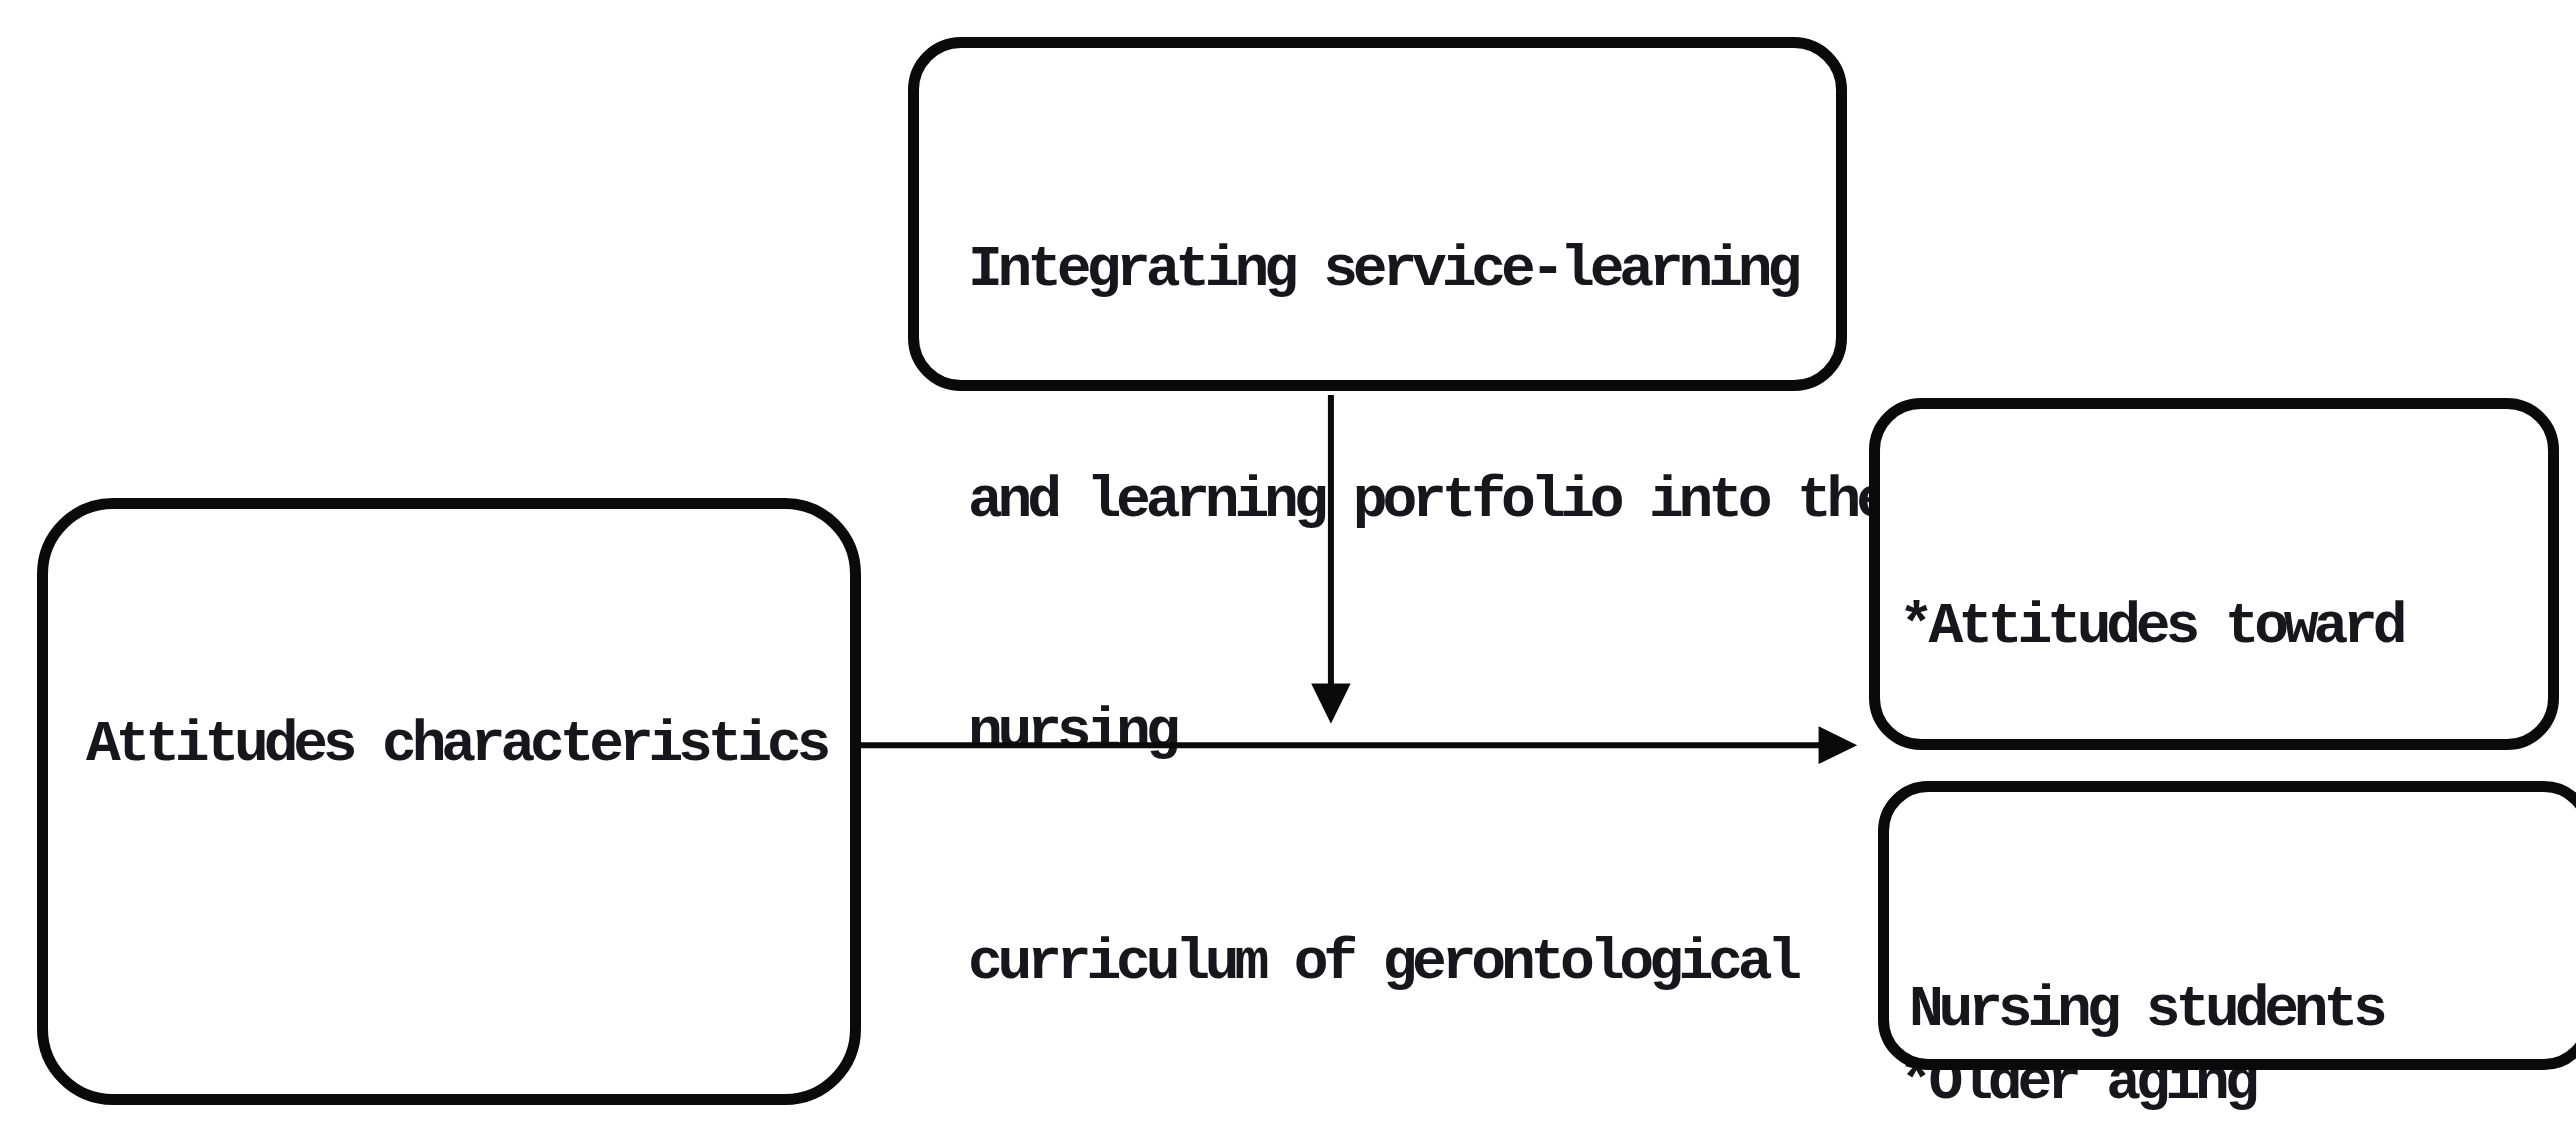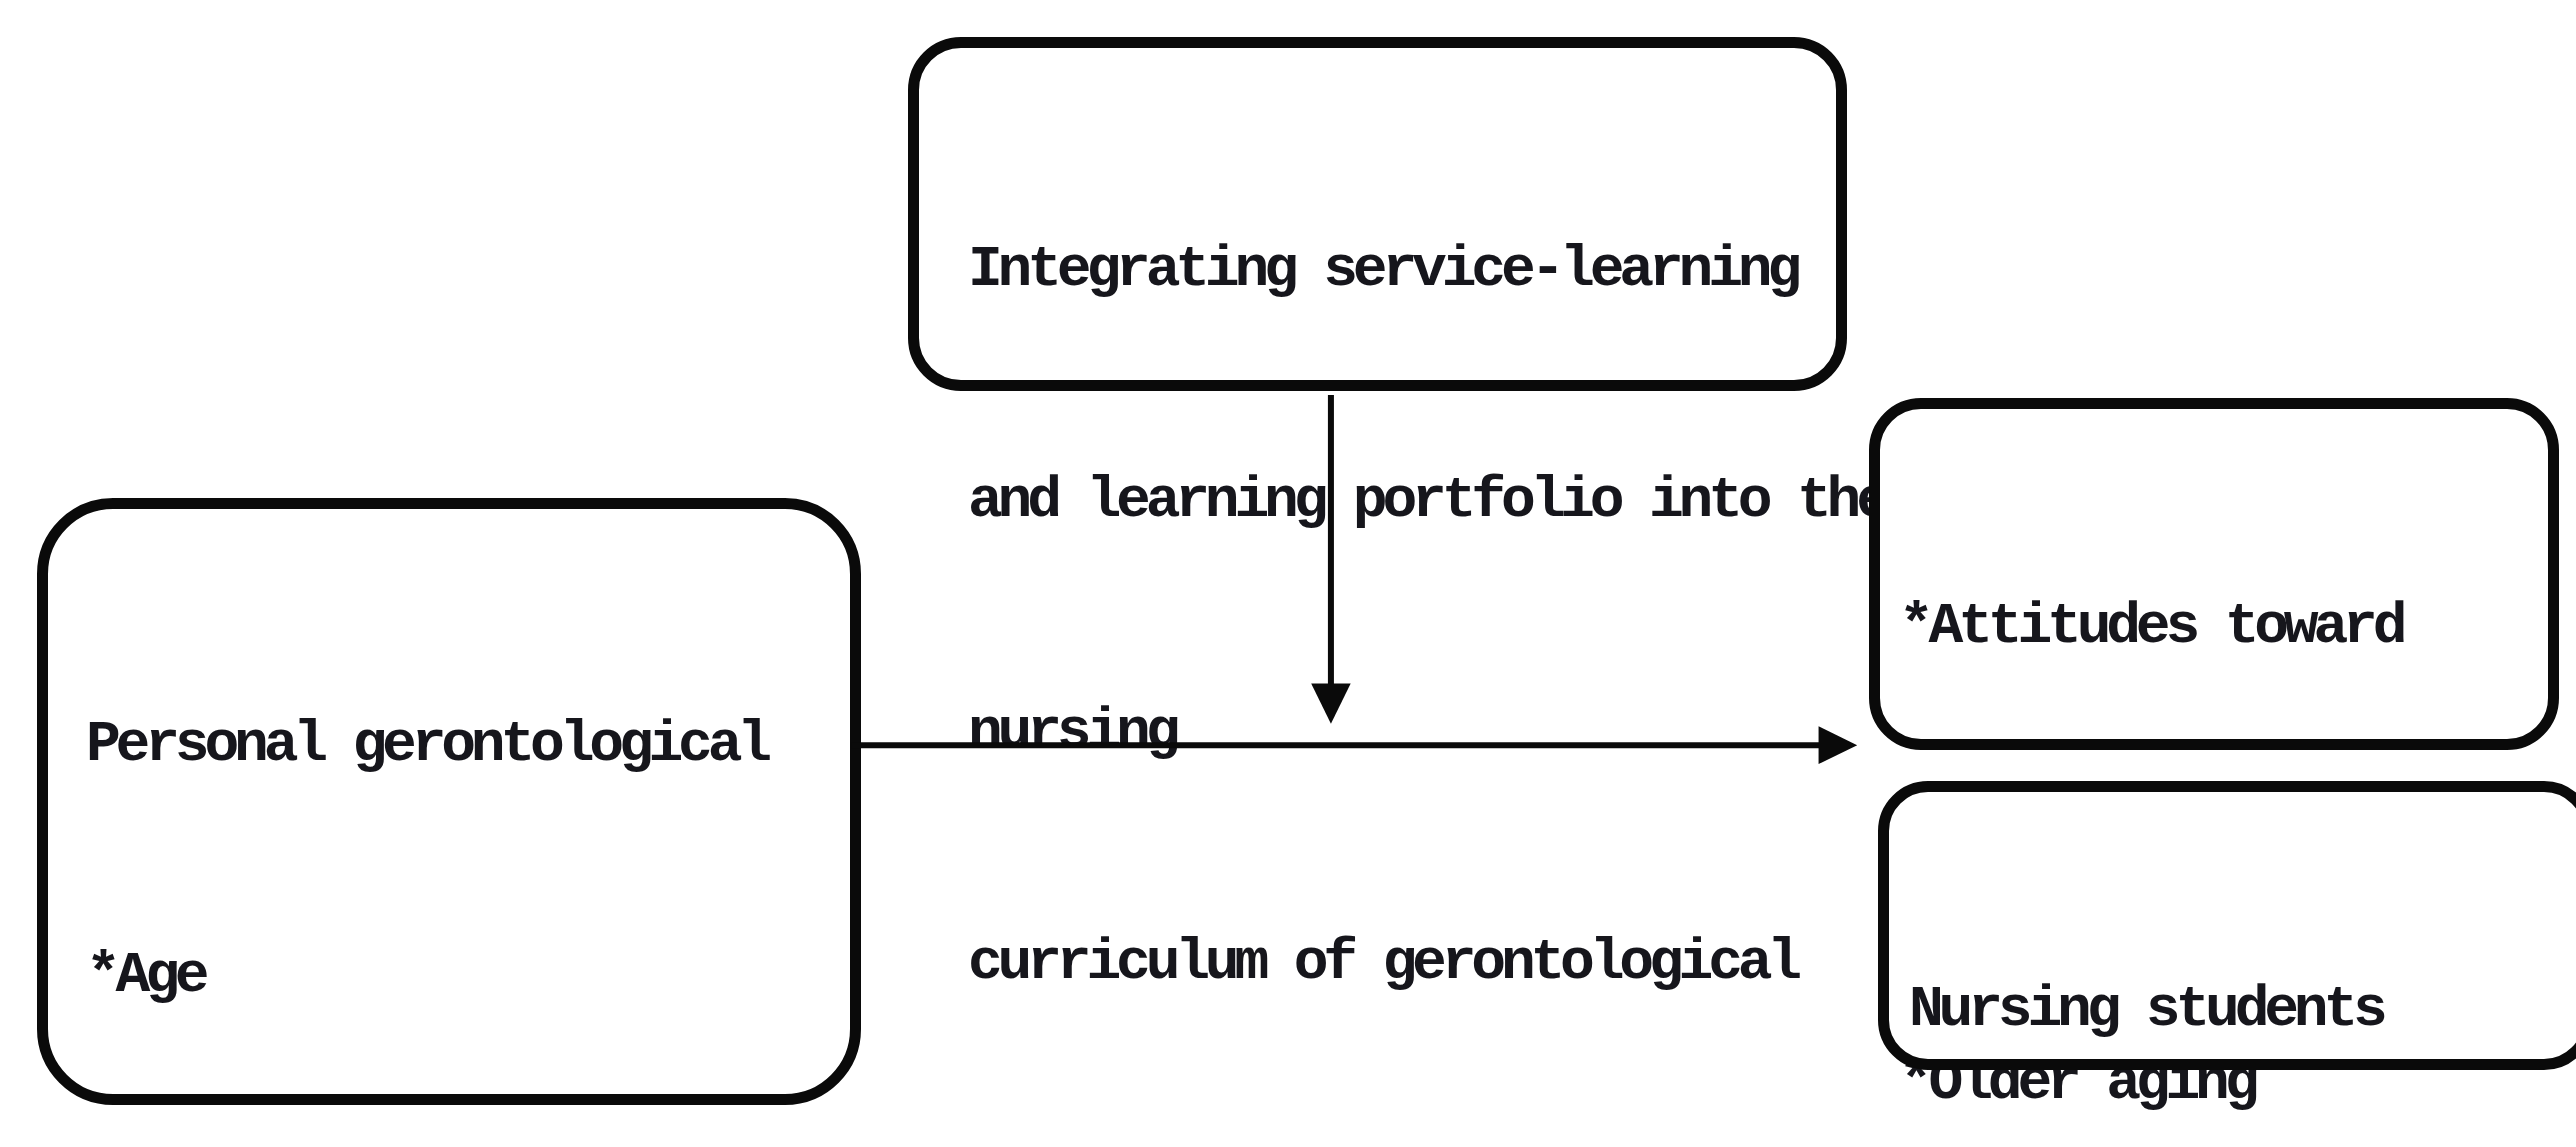--- a/index.html
+++ b/index.html
@@ -67,22 +67,21 @@
 <div class="canvas">
 
   <div class="box box-intervention">
     <span class="line">Integrating service-learning</span>
     <span class="line">and learning portfolio into the</span>
     <span class="line">nursing</span>
     <span class="line">curriculum of gerontological</span>
   </div>
 
   <div class="box box-personal">
-    <span class="line">Personal gerontological</span>
-    <span class="line">*Age</span>
+    <span class="line">Attitudes characteristics</span>
     
     
     
     
     
   </div>
 
   <div class="box box-outcomes">
     <span class="line">*Attitudes toward</span>
     <span class="line"> aging</span>

